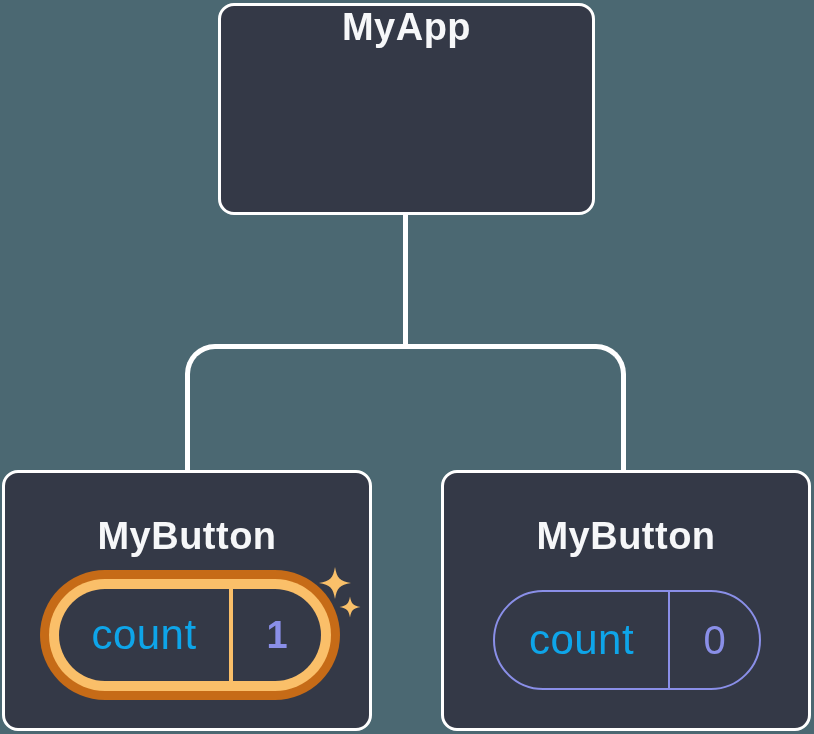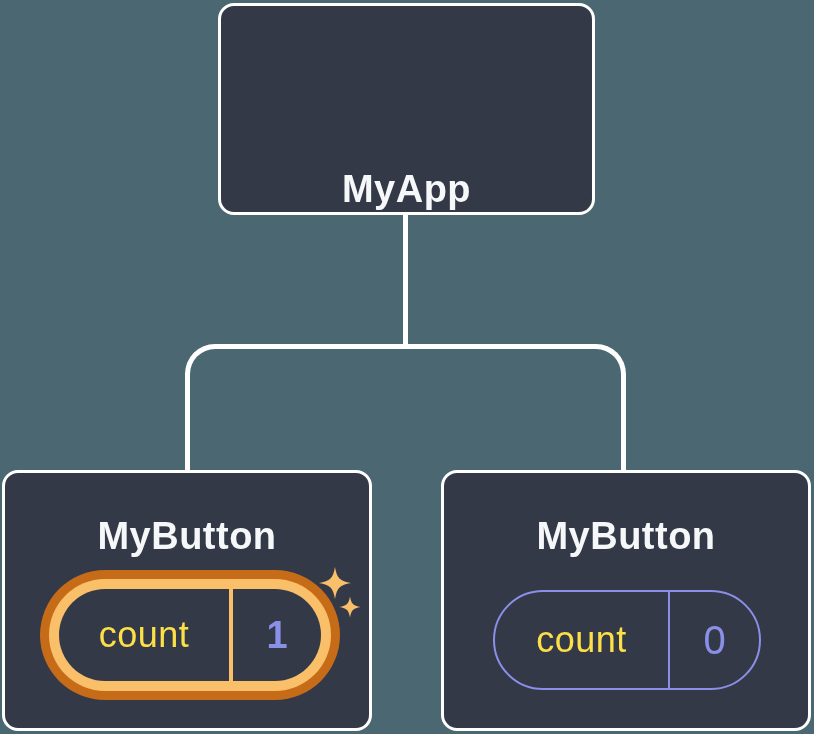--- a/index.html
+++ b/index.html
@@ -24,21 +24,21 @@
     text-align: center;
     color: #F6F7F9;
     font-size: 38px;
     font-weight: 600;
     letter-spacing: 0.5px;
     line-height: 1.15;
   }
   #node-myapp {
     left: 218px; top: 3px;
     width: 377px; height: 212px;
-    display: flex; align-items: flex-end; justify-content: center;
+    display: flex; align-items: flex-start; justify-content: center;
   }
   #node-myapp .node-label { position: static; }
   .connector-stem {
     position: absolute;
     left: 403px; top: 214px;
     width: 5px; height: 132px;
     background: #FFFFFF;
   }
   .connector-bracket {
     position: absolute;
@@ -103,22 +103,22 @@
     width: 173px;
     display: flex; align-items: center; justify-content: center;
   }
   .divider-purple { width: 2px; background: #8A8FE8; }
   .pill-purple .sect-value {
     flex: 1;
     display: flex; align-items: center; justify-content: center;
   }
 
   .state-name {
-    color: #fde047;
-    font-size: 36px;
+    color: #0ea5e9;
+    font-size: 42px;
     font-weight: 400;
     letter-spacing: 0.5px;
   }
   .state-value-bold {
     color: #8A8FE8;
     font-size: 38px;
     font-weight: 700;
   }
   .state-value-plain {
     color: #8A8FE8;

